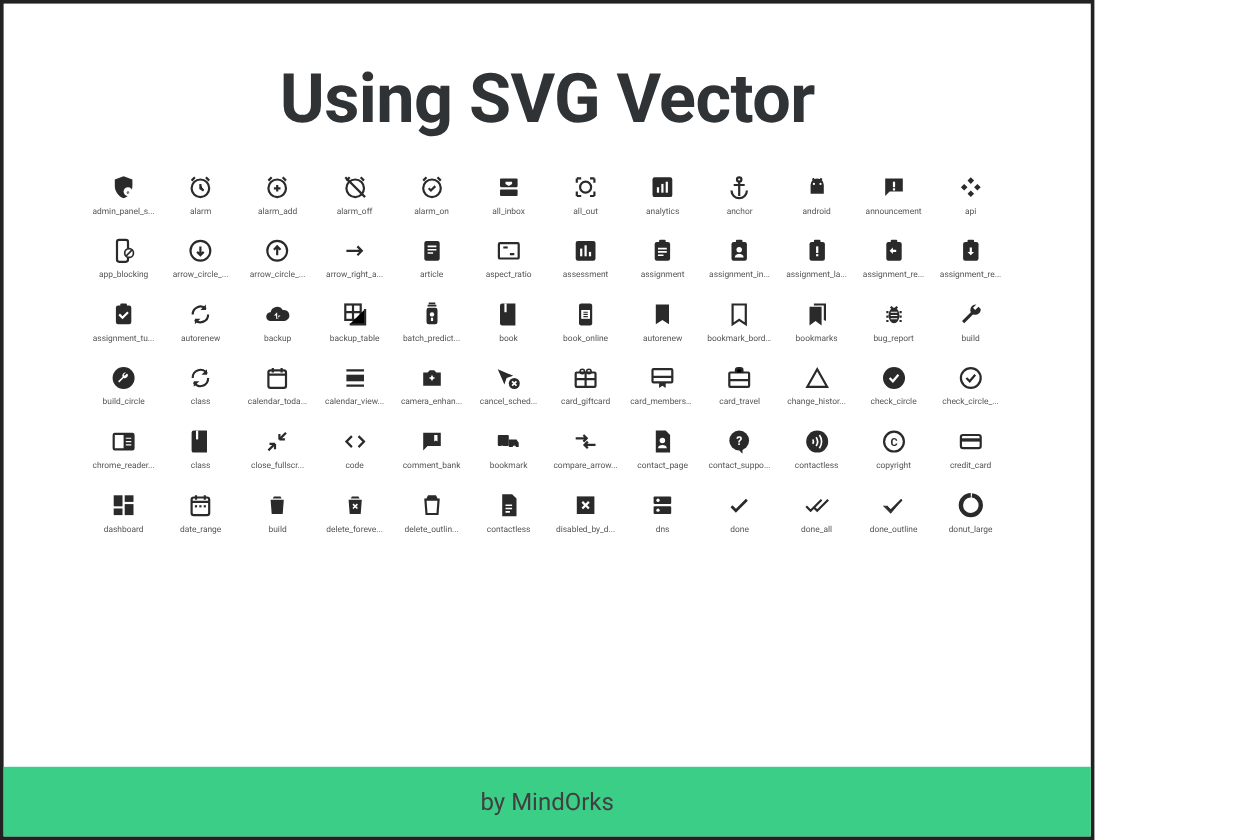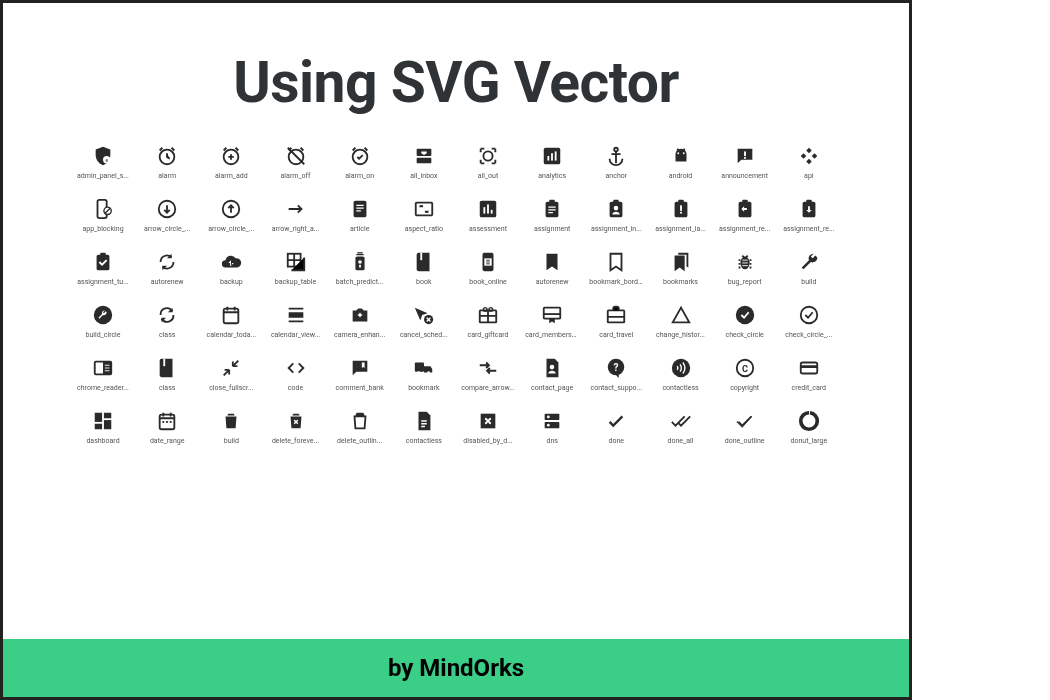--- a/index.html
+++ b/index.html
@@ -6,21 +6,21 @@
   html, body { width: 1050px; height: 700px; overflow: hidden; font-family: -apple-system, BlinkMacSystemFont, "Segoe UI", Roboto, Helvetica, Arial, sans-serif; }
   .frame { width: 912px; height: 700px; border: 3px solid #222; background: #fff; display: flex; flex-direction: column; }
   .main { flex: 1; display: flex; flex-direction: column; align-items: center; padding-top: 48px; }
   .title { font-size: 57px; font-weight: 700; color: #2f3336; text-align: center; line-height: 1.12; letter-spacing: -0.5px; }
   .grid-wrap { margin-top: 30px; width: 760px; }
   .grid { display: grid; grid-template-columns: repeat(12, 1fr); column-gap: 10px; row-gap: 18px; }
   .cell { display: flex; flex-direction: column; align-items: center; width: 54px; }
   .ic { width: 22px; height: 22px; color: #2a2a2a; }
   .lbl { font-size: 7px; color: #555; margin-top: 5px; text-align: center; width: 54px; white-space: nowrap; overflow: hidden; text-overflow: ellipsis; }
   .footer { height: 58px; background: #3ace87; display: flex; align-items: center; justify-content: center; }
-  .footer-text { color: #000000; font-size: 24px; font-weight: 700; }
+  .footer-text { color: #404040; font-size: 20px; font-weight: 400; }
   svg { display: block; }
 </style>
 </head>
 <body>
 
 <svg width="0" height="0" style="position:absolute">
 <defs>
 
 <symbol id="i-admin_panel_settings" viewBox="0 0 24 24">
         <path fill="currentColor" d="M12 2L4 5v6c0 5 3.4 9.7 8 11 4.6-1.3 8-6 8-11V5l-8-3z"></path>

